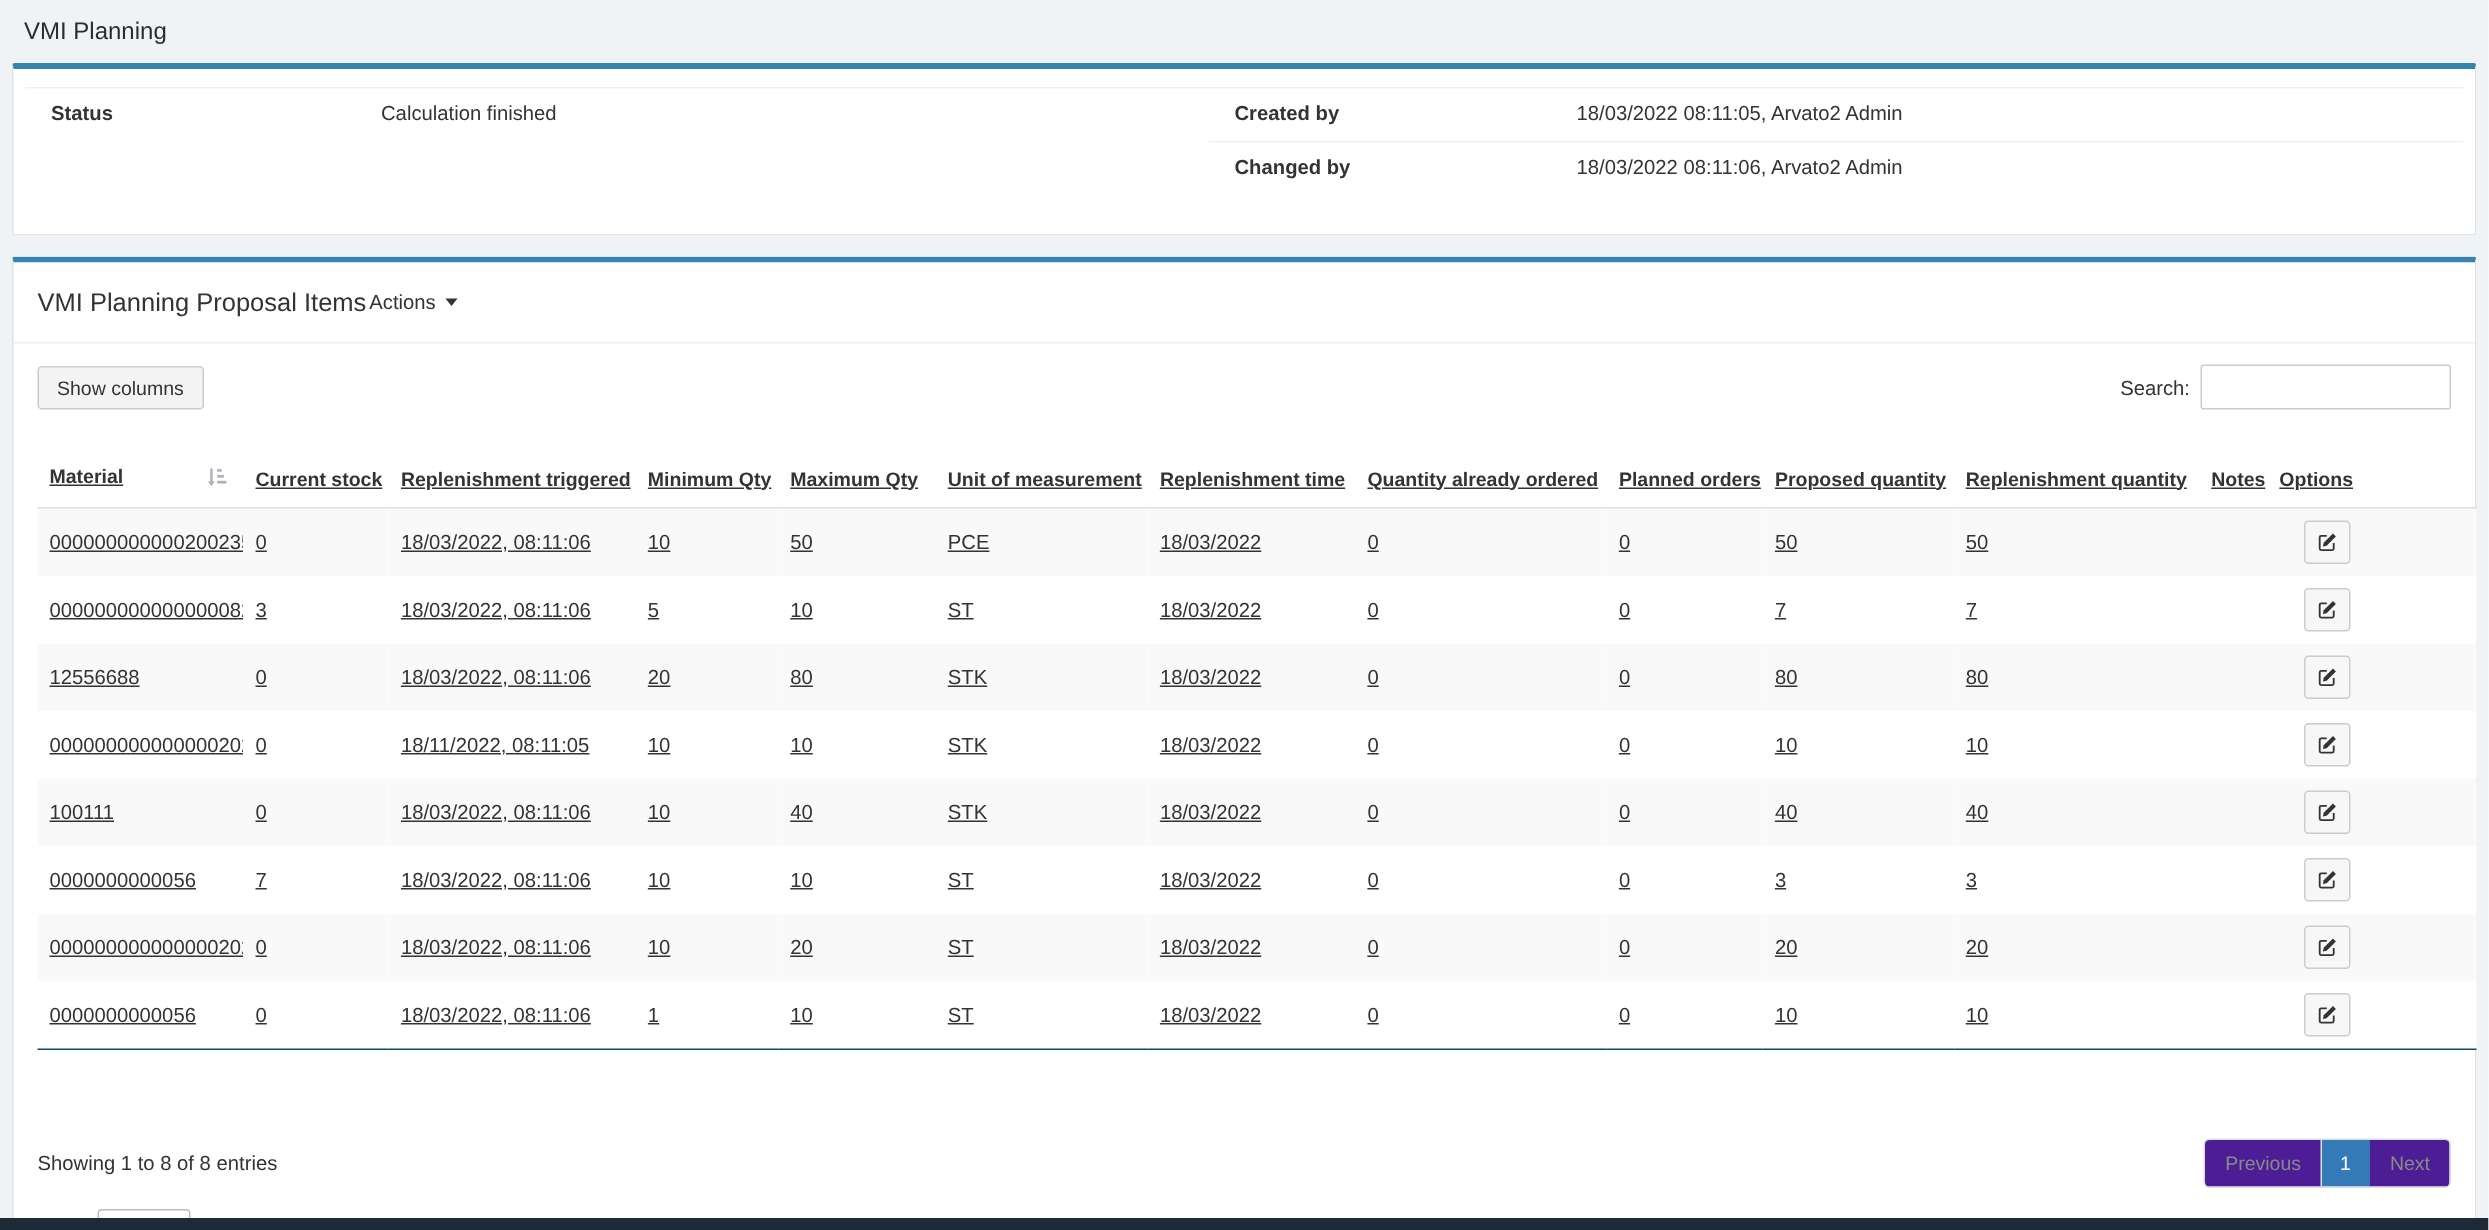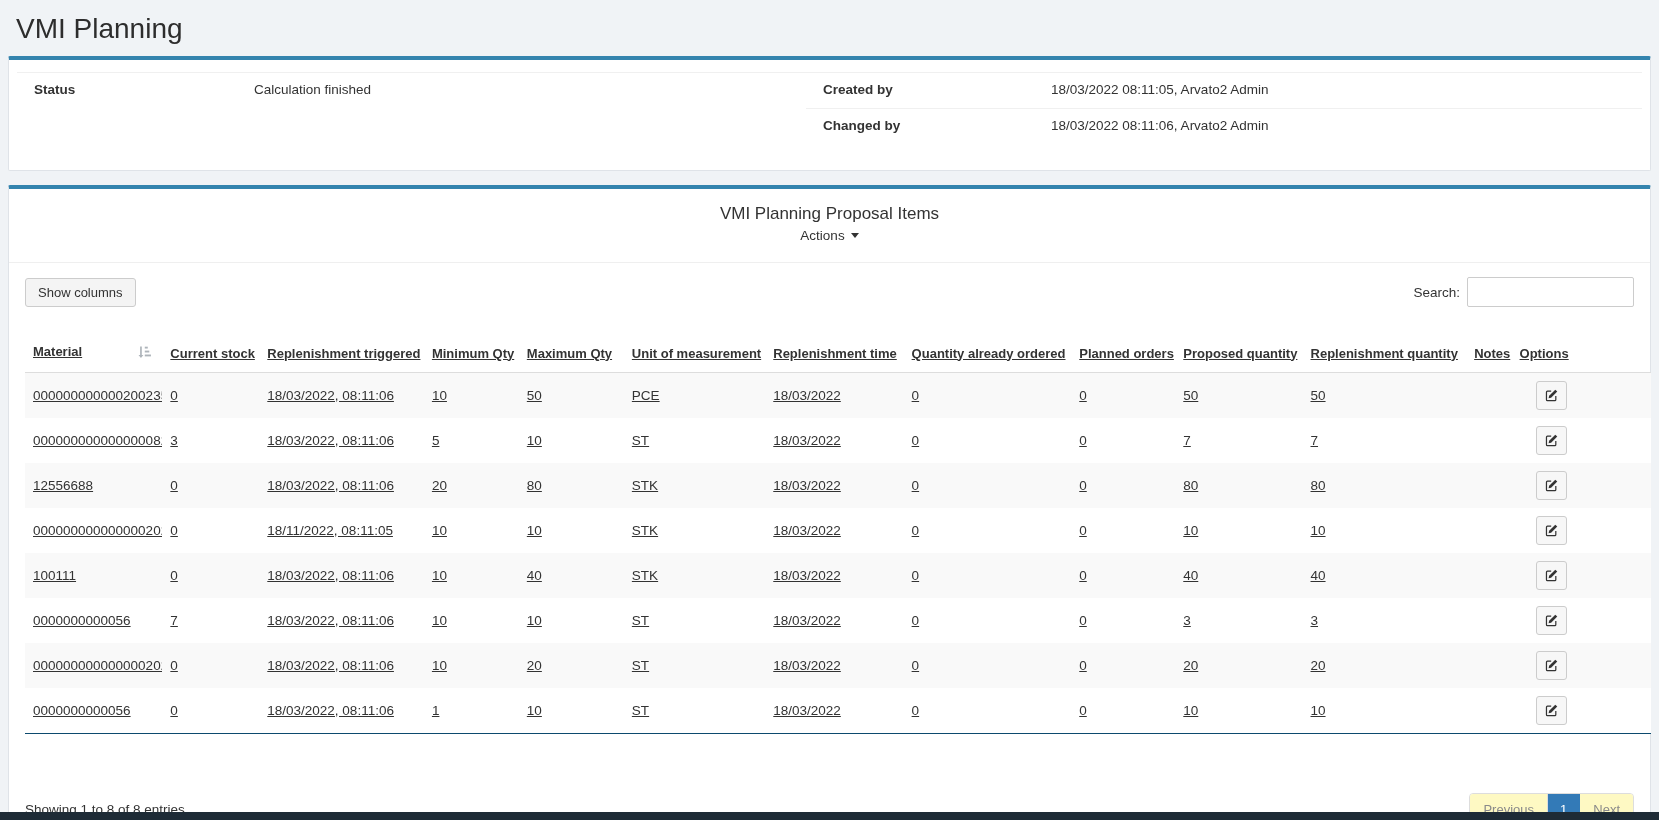--- a/index.html
+++ b/index.html
@@ -5,21 +5,21 @@
   * { box-sizing: border-box; margin: 0; padding: 0; }
   html,body { width:1659px; height:820px; }
   body {
     font-family: "Liberation Sans", sans-serif;
     background: #f0f3f6;
     color: #333;
   }
   .viewport { position:relative; width:1659px; height:820px; overflow:hidden; }
 
   .page-title {
-    font-size: 28px; font-weight: 500; color: #2d2d2d;
+    font-size: 16px; font-weight: 500; color: #2d2d2d;
     padding: 13px 16px 11px 16px;
   }
 
   .panel {
     margin: 0 8px 14px 8px;
     background: #fff;
     border: 1px solid #dfe3e8;
     border-top: 4px solid #3484ae;
     border-radius: 2px;
   }
@@ -36,21 +36,20 @@
   }
   .info-label { width: 220px; font-weight: bold; flex-shrink:0; }
   .status-col.right .info-label { width: 228px; }
   .info-value { color: #333; }
 
   
   .panel-heading {
     display: flex; justify-content: flex-start; align-items: center;
     padding: 15px 16px 15px 16px;
     border-bottom: 1px solid #efefef;
-    flex-direction: column;
   }
   .panel-title { font-size: 17px; color: #333; }
   .actions-btn {
     background: transparent; border: none; cursor: pointer;
     font-family: inherit; font-size: 13.5px; color: #333;
     display: flex; align-items: center; gap: 6px; padding: 4px 2px;
   }
   .caret {
     width: 0; height: 0; display:inline-block;
     border-left: 4px solid transparent; border-right: 4px solid transparent;
@@ -104,21 +103,21 @@
     display: flex; justify-content: space-between; align-items: center;
     padding: 44px 16px 0 16px;
     gap: 12px;
   }
   .showing { font-size: 13.5px; color: #333; }
   .pagination {
     display: flex; border: 1px solid #ddd; border-radius: 4px; overflow: hidden;
     background: #fff;
   }
   .page-btn {
-    font-size: 13px; padding: 8px 13px; color: #8a8a8a; background: #fef9c3;
+    font-size: 13px; padding: 8px 13px; color: #8a8a8a; background: #4c1d95;
     cursor: pointer; text-decoration: none; display: block;
   }
   .page-btn.prev { border-right: 1px solid #ddd; }
   .page-btn.active { background: #337ab7; color: #fff; border-right: 1px solid #337ab7; padding: 8px 12px; }
   .show-entries {
     display: flex; align-items: center; gap: 6px;
     padding: 14px 16px 18px 16px; font-size: 13.5px;
   }
   .show-entries select {
     width: 62px; height: 27px; font-family: inherit; font-size: 13px;

